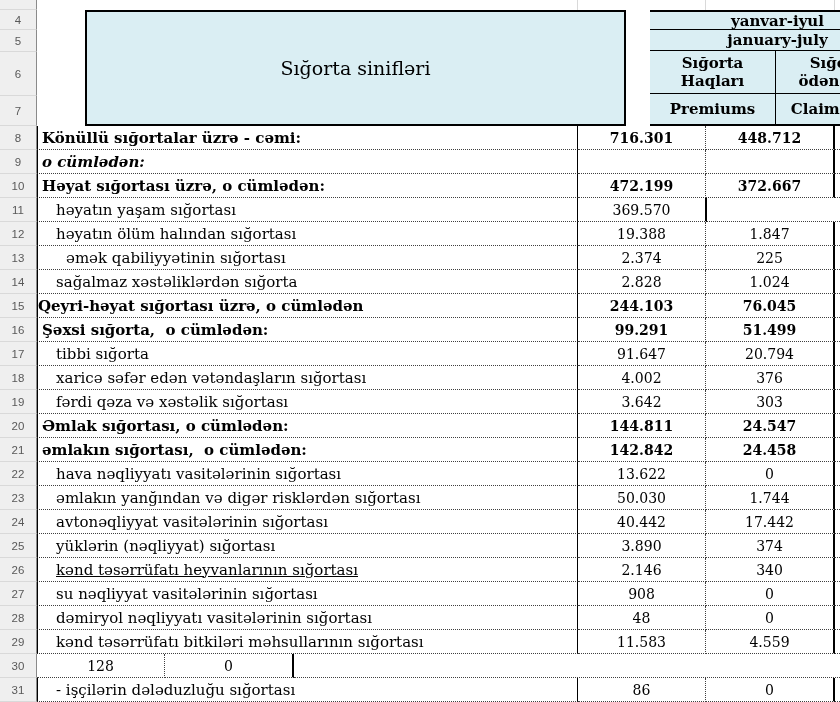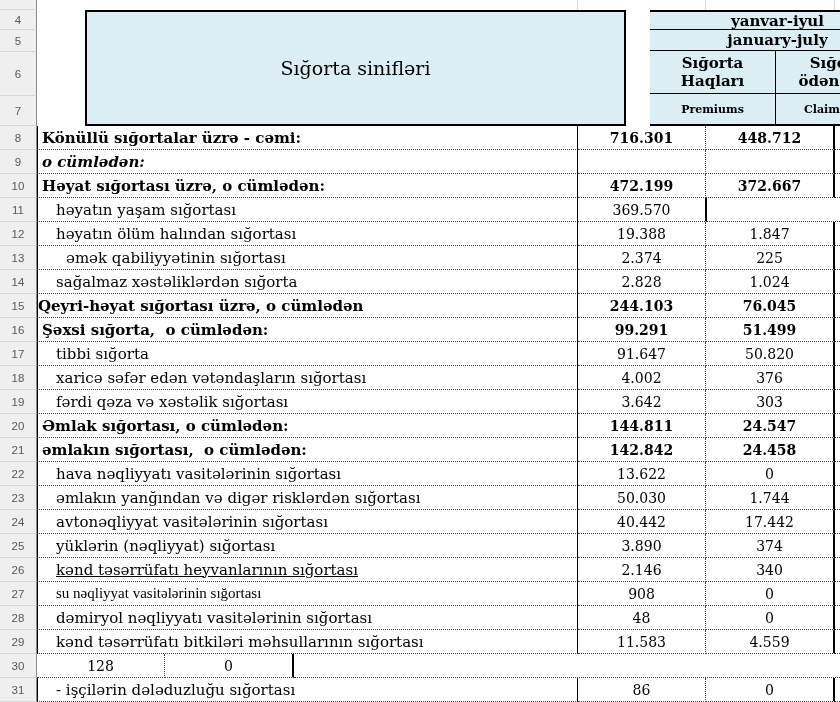--- a/index.html
+++ b/index.html
@@ -42,21 +42,21 @@
   }
   .h-span{border-bottom:1px solid var(--border-dark);display:flex;align-items:center;justify-content:center;font-size:15px;}
   .h-az{height:18px;}
   .h-en{height:21px;}
   .h-cols{display:flex;height:43px;border-bottom:1px solid var(--border-dark);}
   .h-cols.last{height:30px;border-bottom:none;flex:1;}
   .h-cols .hc{display:flex;align-items:center;justify-content:center;text-align:center;}
   .hc.a{width:126px;border-right:1px solid var(--border-dark);}
   .hc.b{flex:1;}
   .h-cols .hc{font-size:15px;}
-  .h-cols.last .hc{font-size:11px;}
+  .h-cols.last .hc{font-size:15px;}
   .head-margin{flex:1;background:#fff;}
   
   .row{height:24px;}
   .lab{
     width:541px;flex:0 0 541px;
     border-left:1px solid var(--border-dark);border-right:1px solid var(--border-dark);
     border-bottom:1px dotted var(--dotted);
     display:flex;align-items:center;font-size:15px;overflow:hidden;
   }
   .lab span{white-space:pre;}
@@ -186,21 +186,21 @@
         <div class="num pre">99.291</div>
         <div class="num cla">51.499</div>
         <div class="mar"></div>
       </div>
       <div class="frow row">
         <div class="gut">17</div>
         <div class="lab" style="padding-left: 18px;">
           <span>tibbi sığorta</span>
         </div>
         <div class="num pre">91.647</div>
-        <div class="num cla">50.820</div>
+        <div class="num cla">20.794</div>
         <div class="mar"></div>
       </div>
       <div class="frow row">
         <div class="gut">18</div>
         <div class="lab" style="padding-left: 18px;">
           <span>xaricə səfər edən vətəndaşların sığortası</span>
         </div>
         <div class="num pre">4.002</div>
         <div class="num cla">376</div>
         <div class="mar"></div>
@@ -272,21 +272,21 @@
         <div class="gut">26</div>
         <div class="lab" style="padding-left: 18px; text-decoration: underline;">
           <span>kənd təsərrüfatı heyvanlarının sığortası</span>
         </div>
         <div class="num pre">2.146</div>
         <div class="num cla">340</div>
         <div class="mar"></div>
       </div>
       <div class="frow row">
         <div class="gut">27</div>
-        <div class="lab" style="padding-left: 18px; font-family: Liberation Serif, serif;">
+        <div class="lab" style="padding-left: 18px;">
           <span>su nəqliyyat vasitələrinin sığortası</span>
         </div>
         <div class="num pre">908</div>
         <div class="num cla">0</div>
         <div class="mar"></div>
       </div>
       <div class="frow row">
         <div class="gut">28</div>
         <div class="lab" style="padding-left: 18px;">
           <span>dəmiryol nəqliyyatı vasitələrinin sığortası</span>

